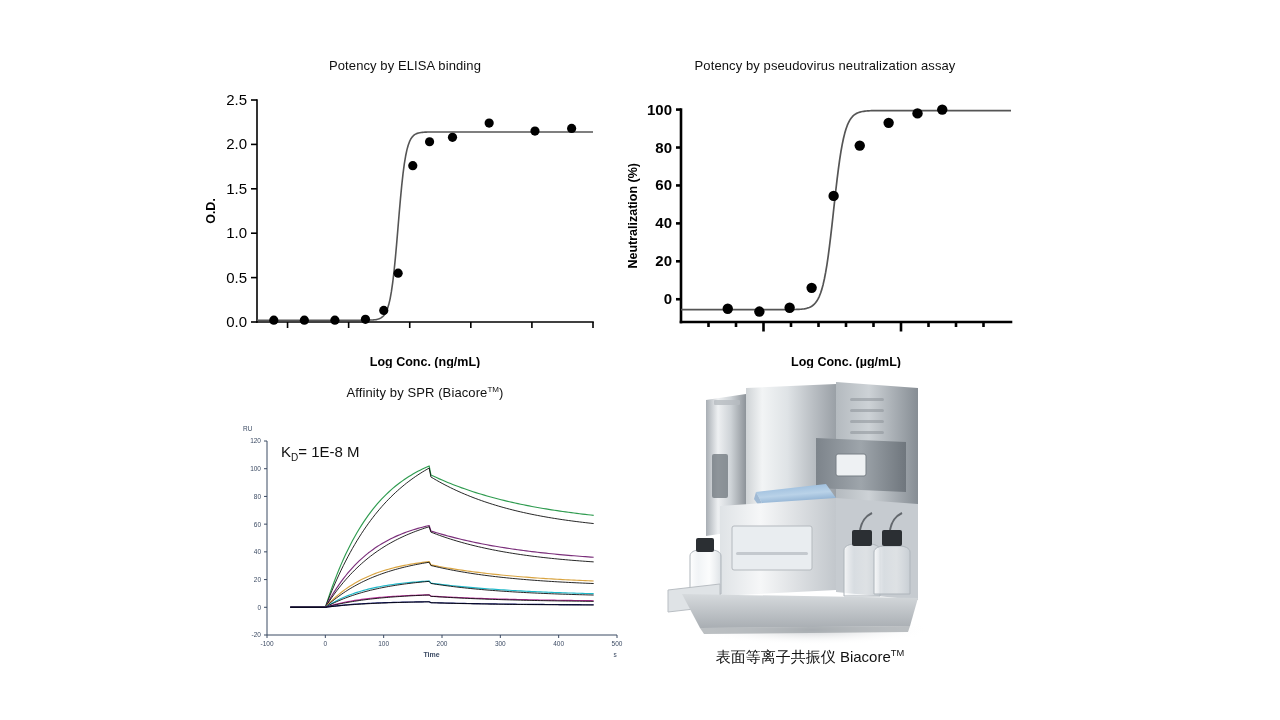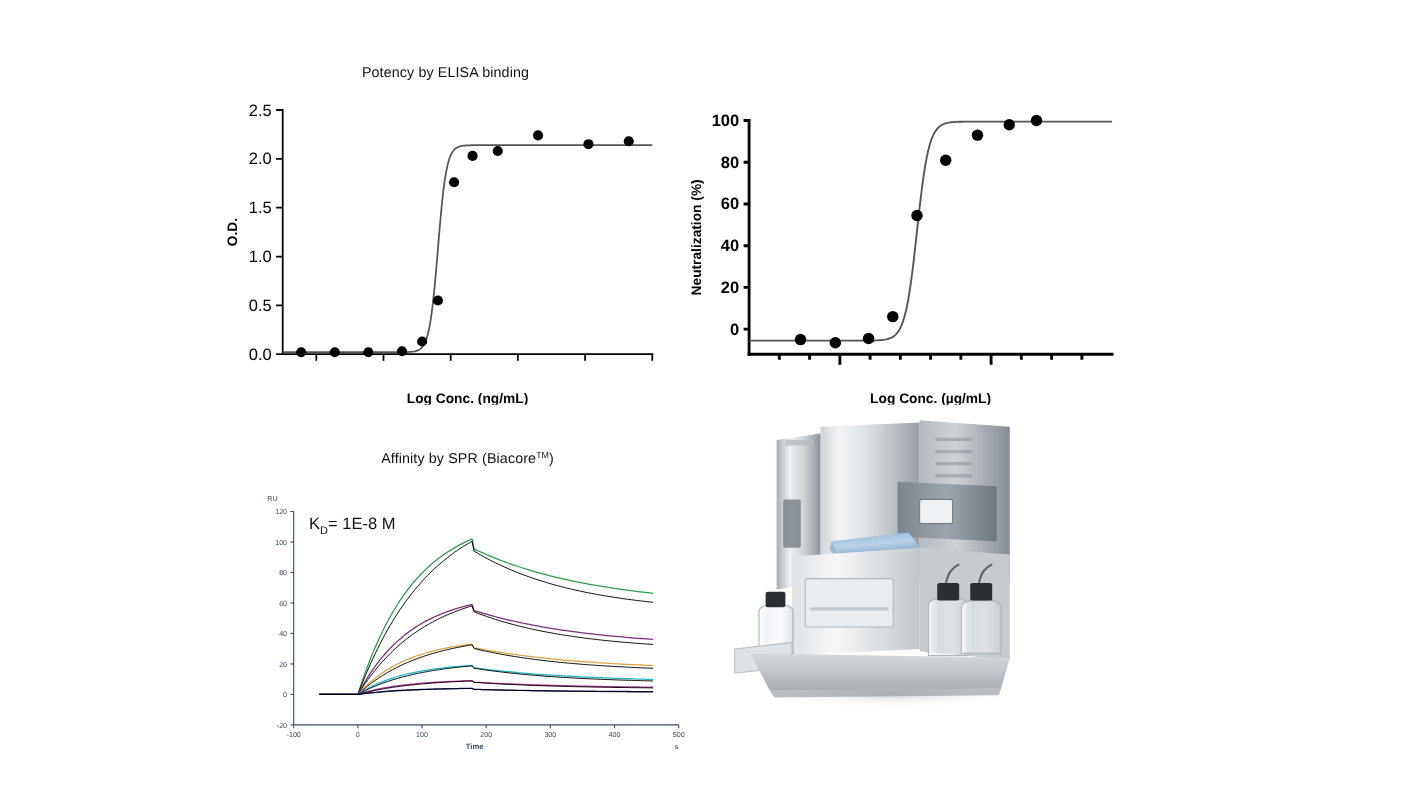--- a/index.html
+++ b/index.html
@@ -13,21 +13,21 @@
 
   .panel-title{
     font-size:13px;font-weight:400;color:#111;
     text-align:center;white-space:nowrap;letter-spacing:0.1px;
   }
   .panel-title sup{font-size:0.62em;vertical-align:super;letter-spacing:0;}
 
   
   #panel-elisa      {left:195px; top:58px;  width:420px;height:310px;}
   #panel-pseudo     {left:615px; top:58px;  width:420px;height:310px;}
-  #panel-spr        {left:215px; top:385px; width:420px;height:290px;margin-top:24px;}
+  #panel-spr        {left:215px; top:385px; width:420px;height:290px;}
   #panel-instrument {left:660px; top:380px; width:300px;height:300px;}
 
   #panel-elisa .panel-title{width:420px;}
   #panel-pseudo .panel-title{width:420px;}
   #panel-spr .panel-title{width:420px;}
 
   .plot-area{position:absolute;left:0;top:32px;}
 
   
   .instrument-wrap{
@@ -83,20 +83,21 @@
             <circle cx="339.96" cy="41.08" r="4.6" fill="#000000"></circle>
             <circle cx="376.62" cy="38.42" r="4.6" fill="#000000"></circle>
           </g>
           <text x="230" y="276" text-anchor="middle" font-size="12.5" font-family="&quot;Liberation Sans&quot;,sans-serif" font-weight="bold" fill="#000">Log Conc. (ng/mL)</text>
           <text x="0" y="0" text-anchor="middle" font-size="12.5" font-family="&quot;Liberation Sans&quot;,sans-serif" font-weight="bold" fill="#000" transform="translate(20,121) rotate(-90)">O.D.</text>
         </svg>
     </div>
   </div>
 
   <div class="panel" id="panel-pseudo">
+    <div class="panel-title">Potency by pseudovirus neutralization assay</div>
     <div class="plot-area">
       <svg id="svg-pseudo" width="420" height="278">
           <line x1="66" y1="19.586206896551715" x2="66" y2="232" stroke="#000000" stroke-width="2.6" stroke-linecap="square"></line>
           <line x1="61" y1="209.24137931034483" x2="66" y2="209.24137931034483" stroke="#000000" stroke-width="2.6"></line>
           <text x="57" y="214.24137931034483" text-anchor="end" font-size="15" font-family="&quot;Liberation Sans&quot;,sans-serif" font-weight="bold" fill="#000000">0</text>
           <line x1="61" y1="171.31034482758622" x2="66" y2="171.31034482758622" stroke="#000000" stroke-width="2.6"></line>
           <text x="57" y="176.31034482758622" text-anchor="end" font-size="15" font-family="&quot;Liberation Sans&quot;,sans-serif" font-weight="bold" fill="#000000">20</text>
           <line x1="61" y1="133.3793103448276" x2="66" y2="133.3793103448276" stroke="#000000" stroke-width="2.6"></line>
           <text x="57" y="138.3793103448276" text-anchor="end" font-size="15" font-family="&quot;Liberation Sans&quot;,sans-serif" font-weight="bold" fill="#000000">40</text>
           <line x1="61" y1="95.44827586206895" x2="66" y2="95.44827586206895" stroke="#000000" stroke-width="2.6"></line>
@@ -286,15 +287,16 @@
           <path d="M200,150 C202,140 206,136 212,133" stroke="#4a4f54" stroke-width="2" fill="none" opacity="0.8"></path>
           <path d="M230,150 C232,140 236,136 242,133" stroke="#4a4f54" stroke-width="2" fill="none" opacity="0.8"></path>
         </g>
 
         <path d="M8,210 L60,204 L60,226 L8,232 Z" fill="#dfe3e6" stroke="#b9bec3" stroke-width="1"></path>
 
         <path d="M22,214 L258,218 L250,246 L40,248 Z" fill="url(#gBase)"></path>
         <path d="M40,248 L250,246 L248,252 L44,254 Z" fill="#8e949a" opacity="0.6"></path>
       </svg>
     </div>
+    <div class="caption"><span>表面等离子共振仪 Biacore</span><sup>TM</sup></div>
   </div>
 
 </div>
 
 </body></html>

